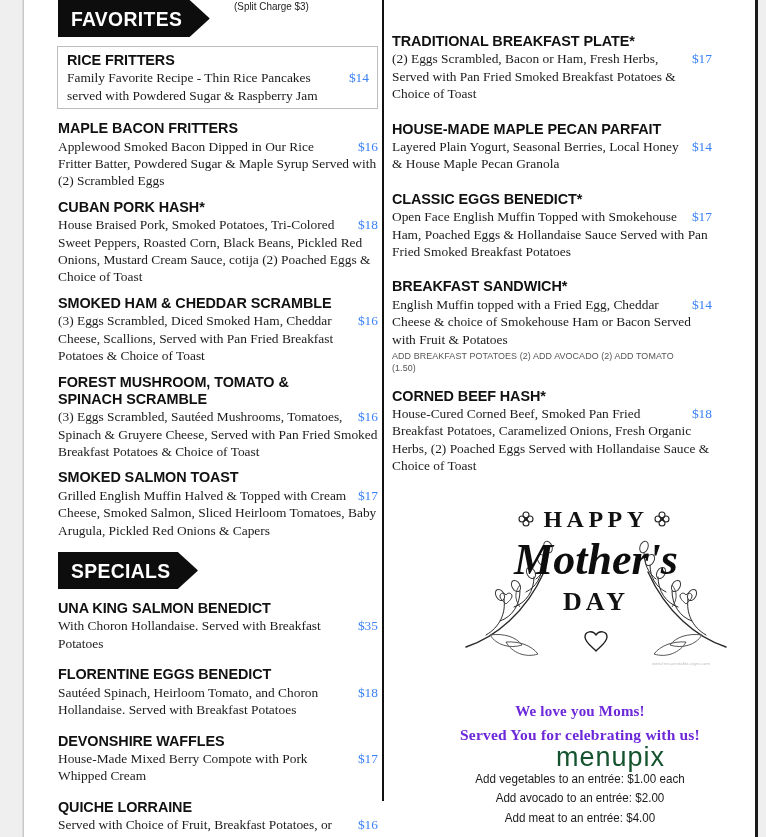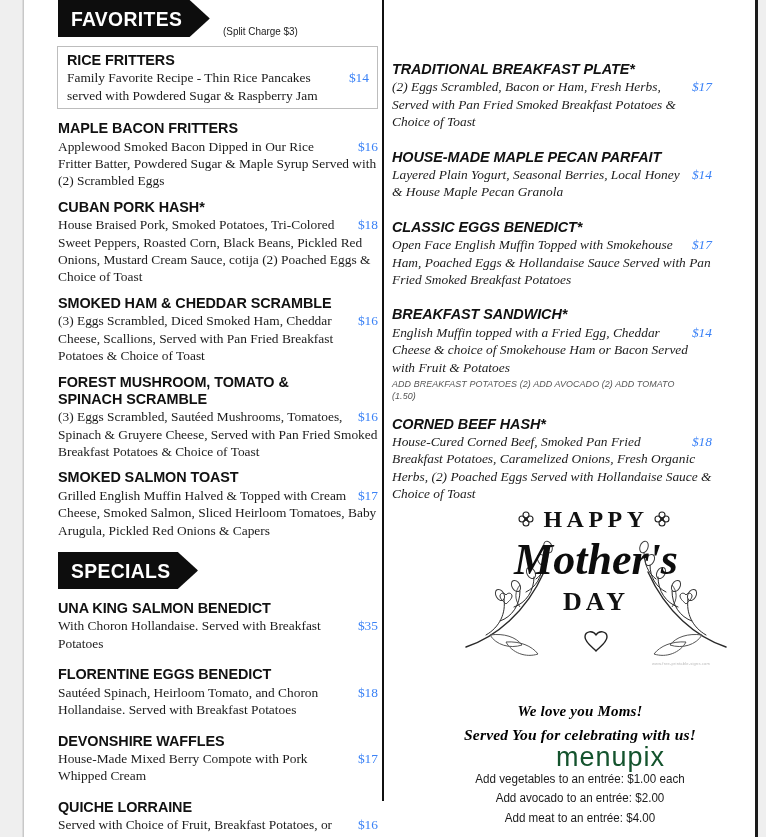--- a/index.html
+++ b/index.html
@@ -55,39 +55,38 @@
 
   .col-left {
     position: absolute;
     left: 34px;
     top: 0;
     width: 320px;
   }
   .col-right {
     position: absolute;
     left: 368px;
-    top: 52px;
+    top: 24px;
     width: 320px;
-    font-style: italic;
   }
 
   .divider {
     position: absolute;
     left: 358px;
     top: 0;
     width: 2px;
     height: 801px;
     background: #101010;
   }
 
   
   .banner-row {
     display: flex;
-    align-items: flex-end;
-    gap: 0;
+    align-items: flex-start;
+    gap: 11px;
   }
   .banner {
     position: relative;
     display: inline-block;
     background: #0d0d0d;
     color: #ffffff;
     font-family: "Liberation Sans", sans-serif;
     font-weight: bold;
     font-size: 21px;
     letter-spacing: 0.4px;
@@ -185,24 +184,23 @@
 
   .closing {
     position: absolute;
     left: 396px;
     top: 700px;
     width: 320px;
     text-align: center;
   }
   .script-line {
     font-family: "Liberation Serif", serif;
-    font-style: italic;
     font-weight: bold;
     font-size: 15px;
-    color: #000000;
+    color: #6d28d9;
     line-height: 1.5;
     letter-spacing: 0.2px;
   }
   .script-line.second { font-size: 15.5px; }
 
   .addons-block {
     position: absolute;
     left: 396px;
     top: 770px;
     width: 320px;

